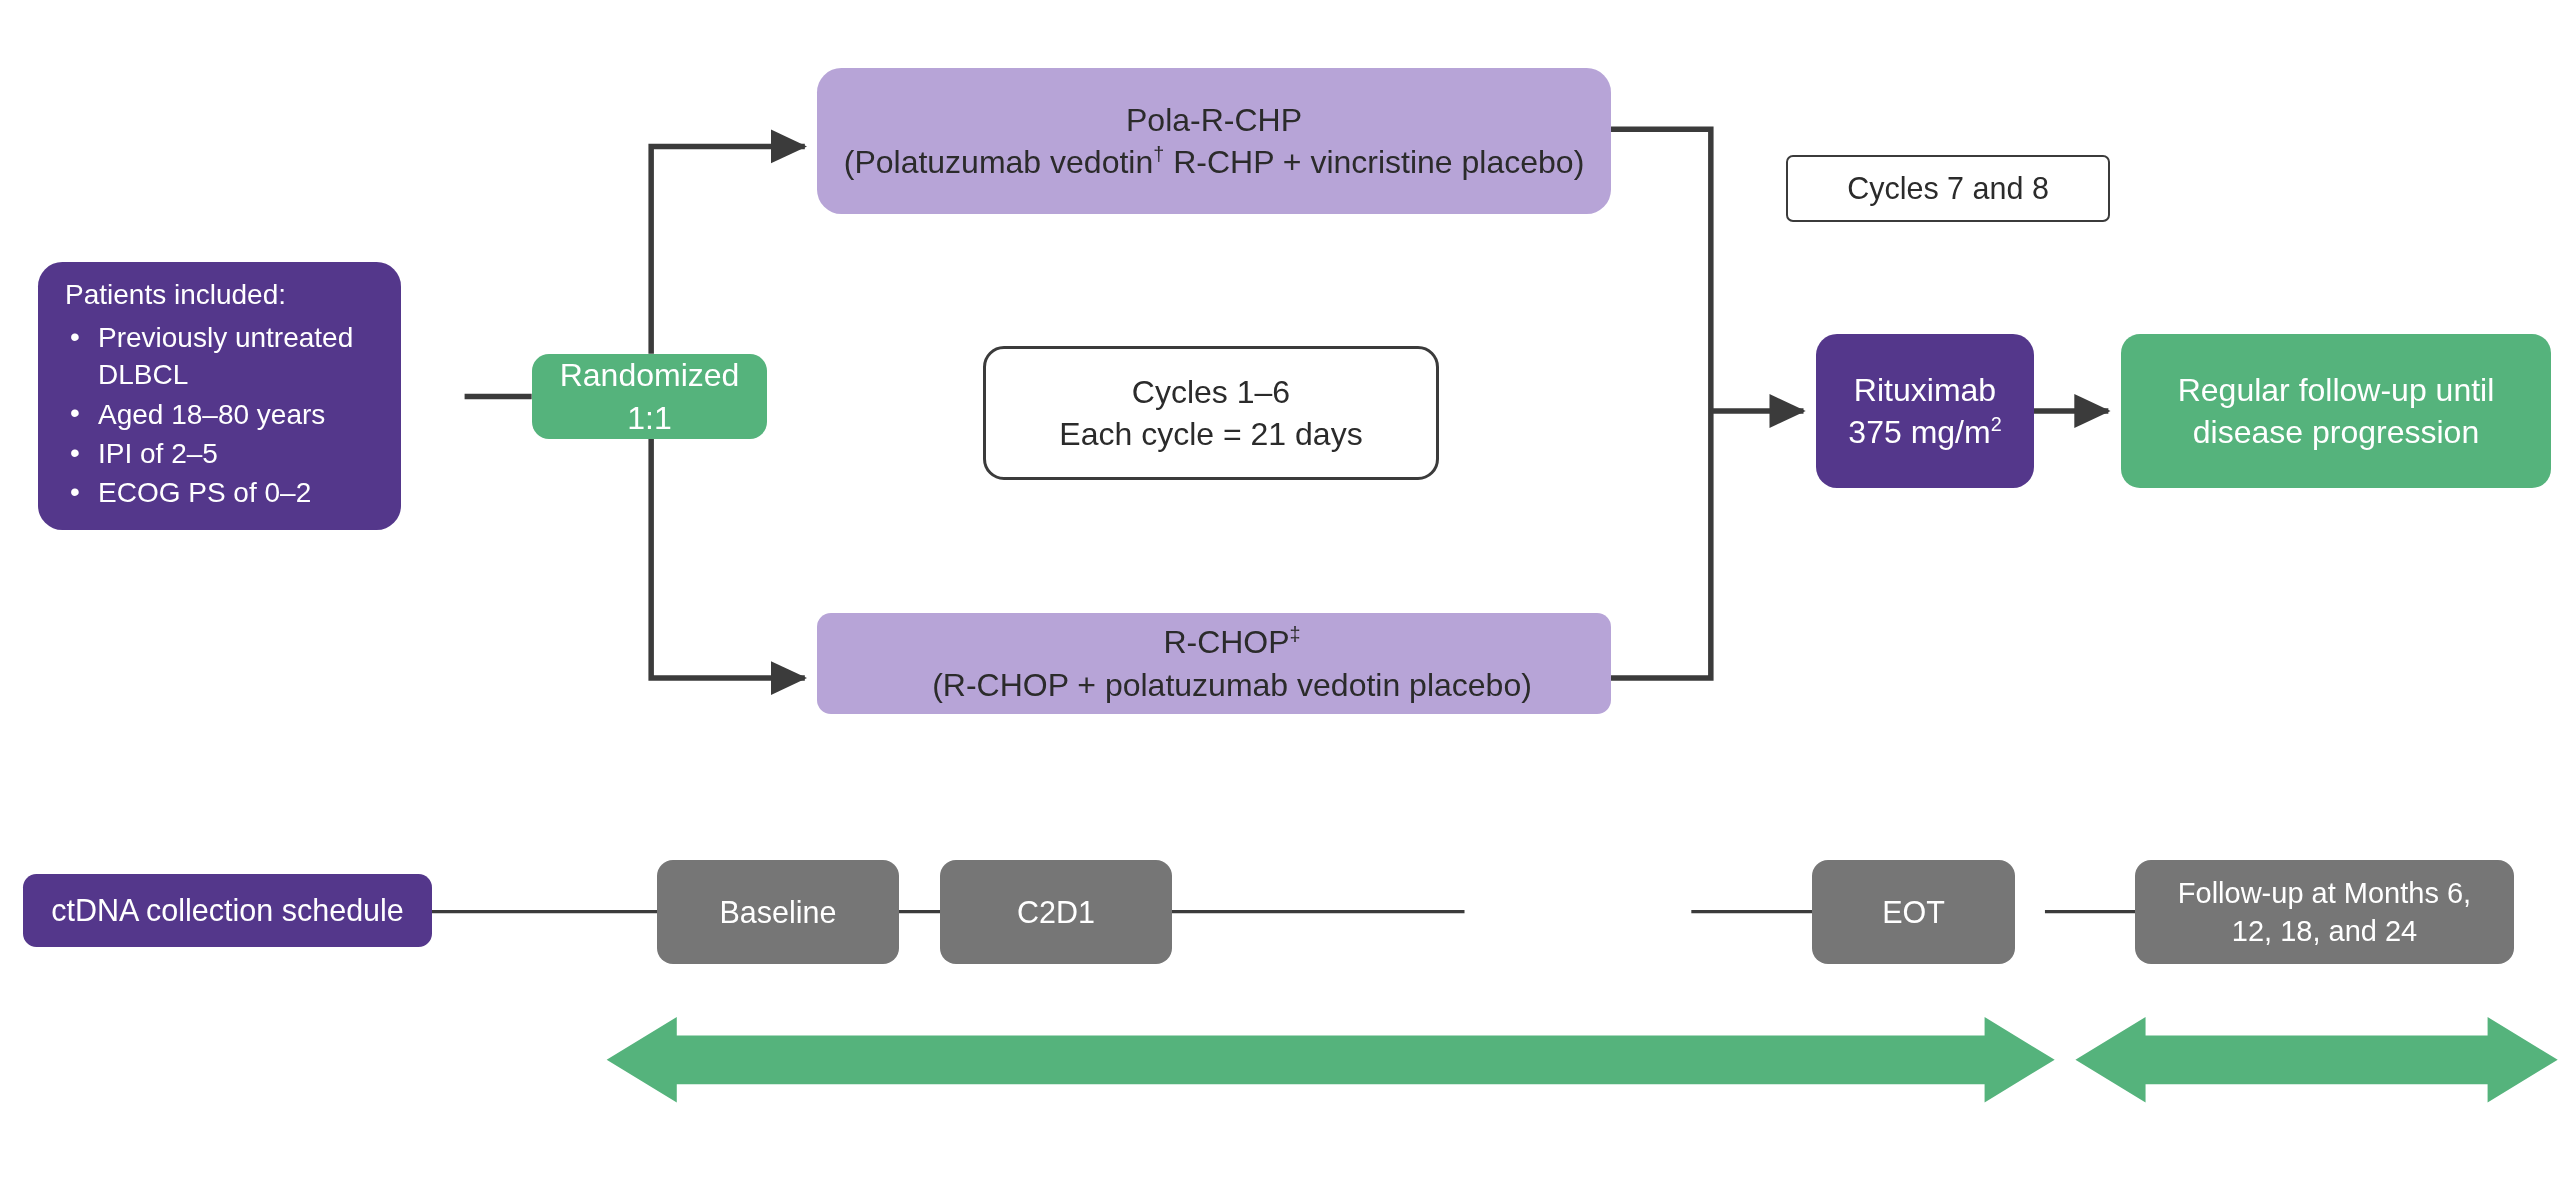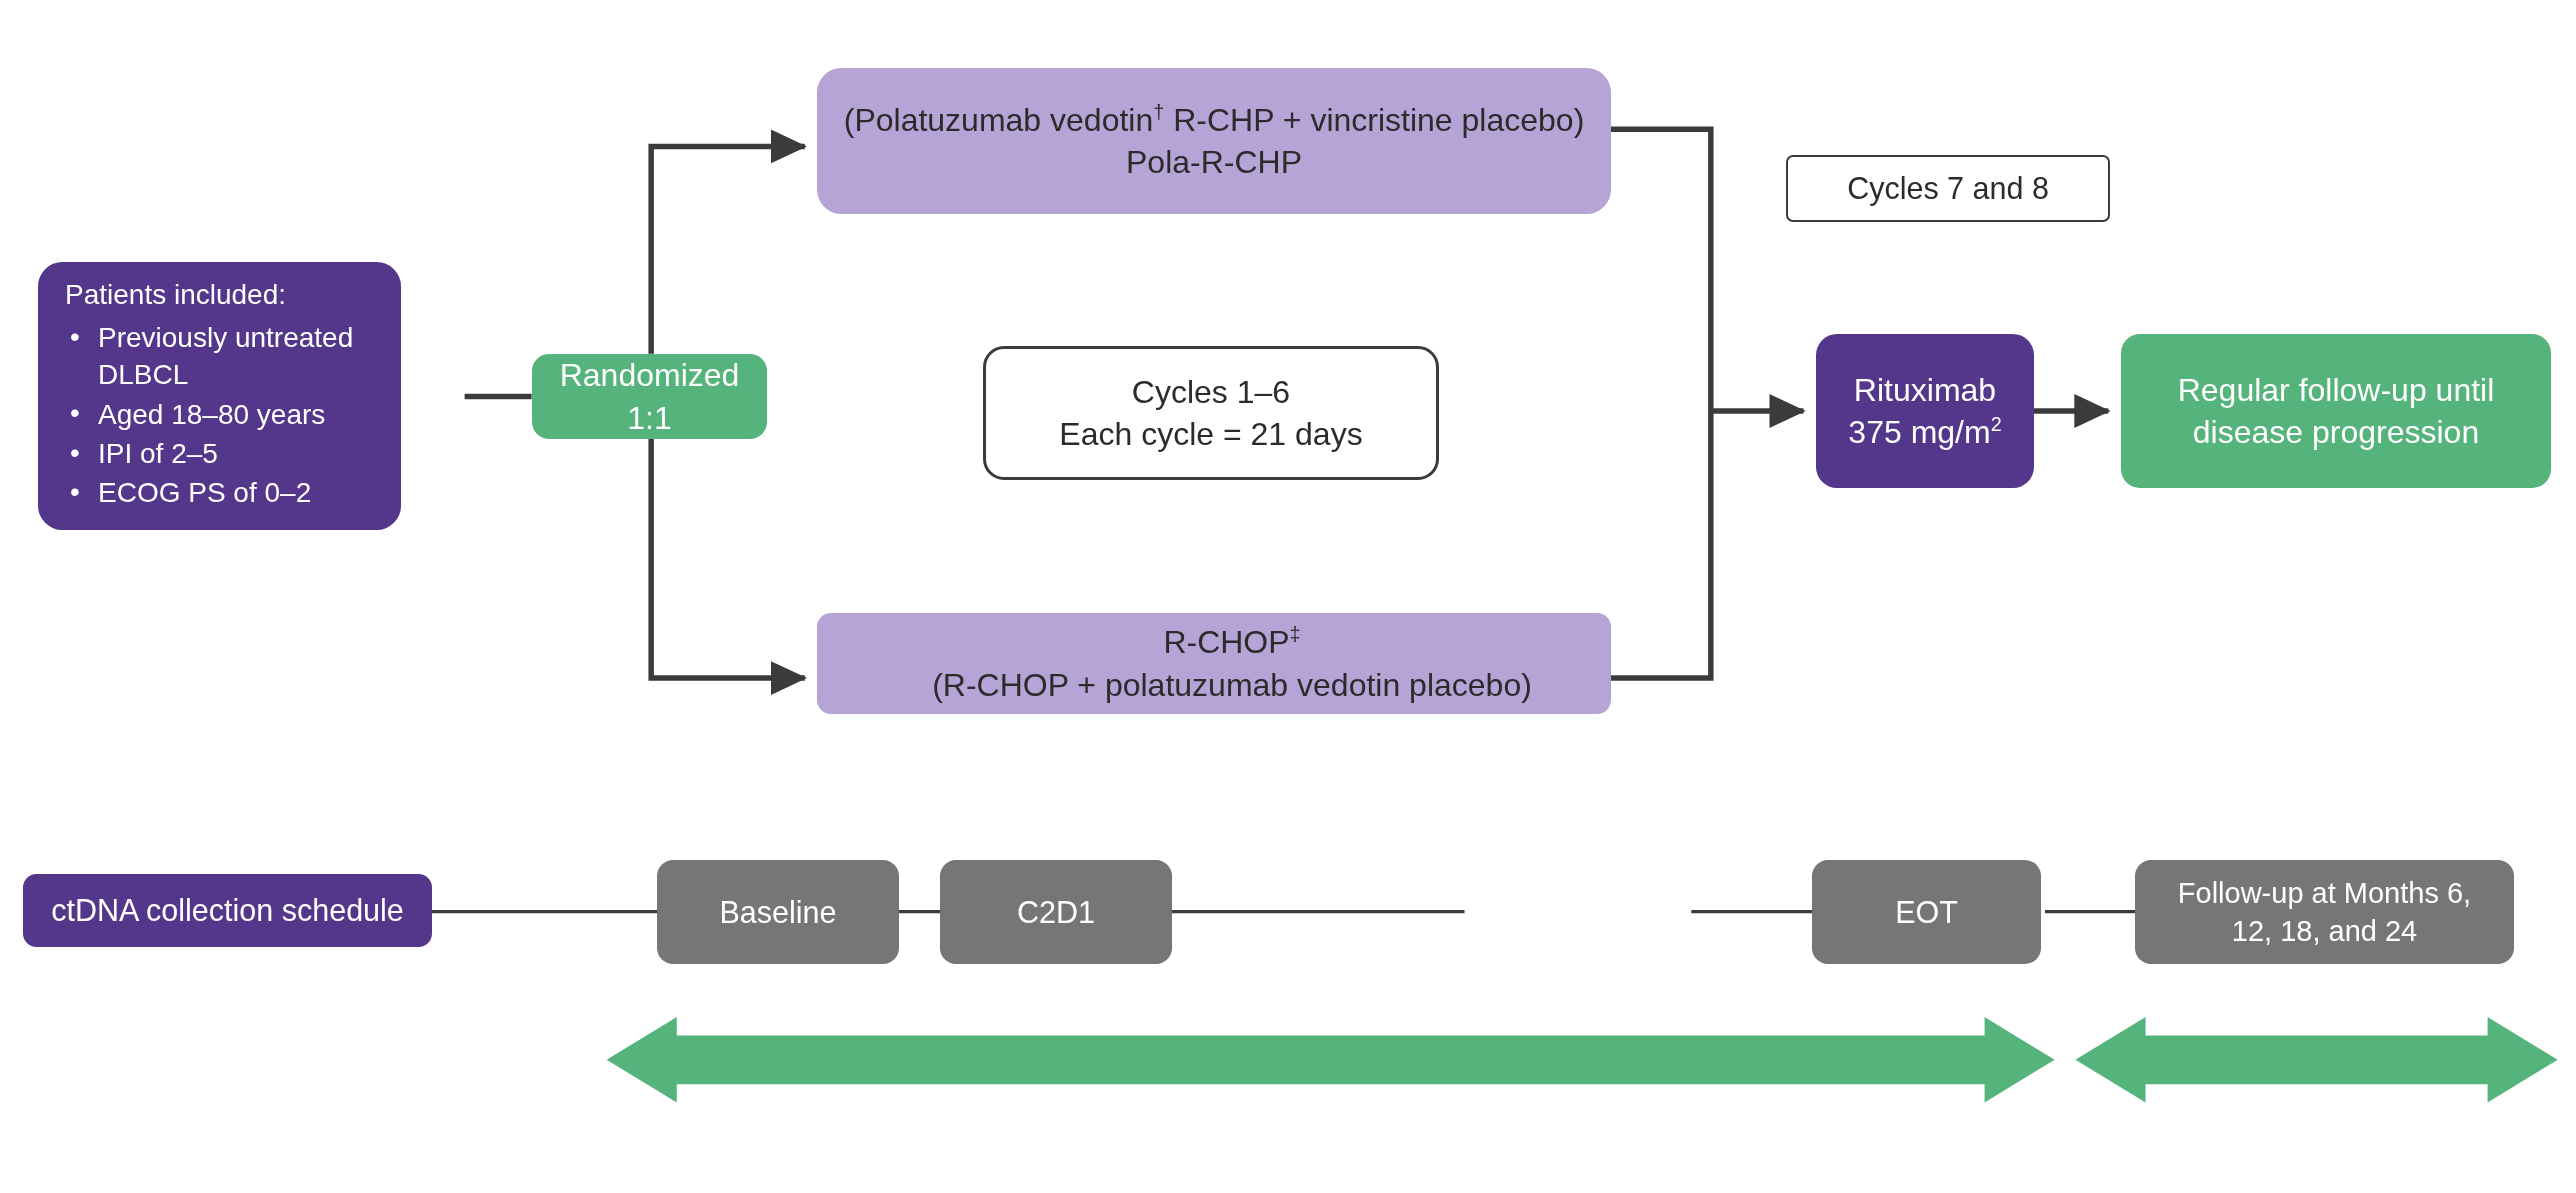--- a/index.html
+++ b/index.html
@@ -168,21 +168,21 @@
   }
   .tp {
     border-radius: 16px;
     font-size: 30.5px;
     top: 860px;
     height: 104px;
   }
   #tp-baseline  { left: 657px; width: 242px; }
   #tp-c2d1      { left: 940px; width: 232px; }
   #tp-c5d1      { left: 1465px; width: 227px; }
-  #tp-eot       { left: 1812px; width: 229px; }
+  #tp-eot       { left: 1812px; width: 203px; }
   #tp-followup  { left: 2135px; width: 379px; font-size: 29px; }
 
   
   #connectors {
     position: absolute;
     left: 0;
     top: 0;
     width: 2576px;
     height: 1194px;
     pointer-events: none;
@@ -235,22 +235,22 @@
       <li>ECOG PS of 0–2</li>
     </ul>
   </div>
 
   <div class="node node--green" id="randomized-box">
     <span class="line">Randomized</span>
     <span class="line">1:1</span>
   </div>
 
   <div class="node node--lavender" id="pola-box">
+    <span class="line">Pola-R-CHP</span>
     <span class="line"><span>(Polatuzumab vedotin</span><span class="sup">†</span><span> R-CHP + vincristine placebo)</span></span>
-    <span class="line">Pola-R-CHP</span>
   </div>
 
   <div class="node node--lavender" id="rchop-box">
     <span class="line"><span>R-CHOP</span><span class="sup">‡</span></span>
     <span class="line">(R-CHOP + polatuzumab vedotin placebo)</span>
   </div>
 
   <div class="node node--outline" id="cycles16-box">
     <span class="line">Cycles 1–6</span>
     <span class="line">Each cycle = 21 days</span>

